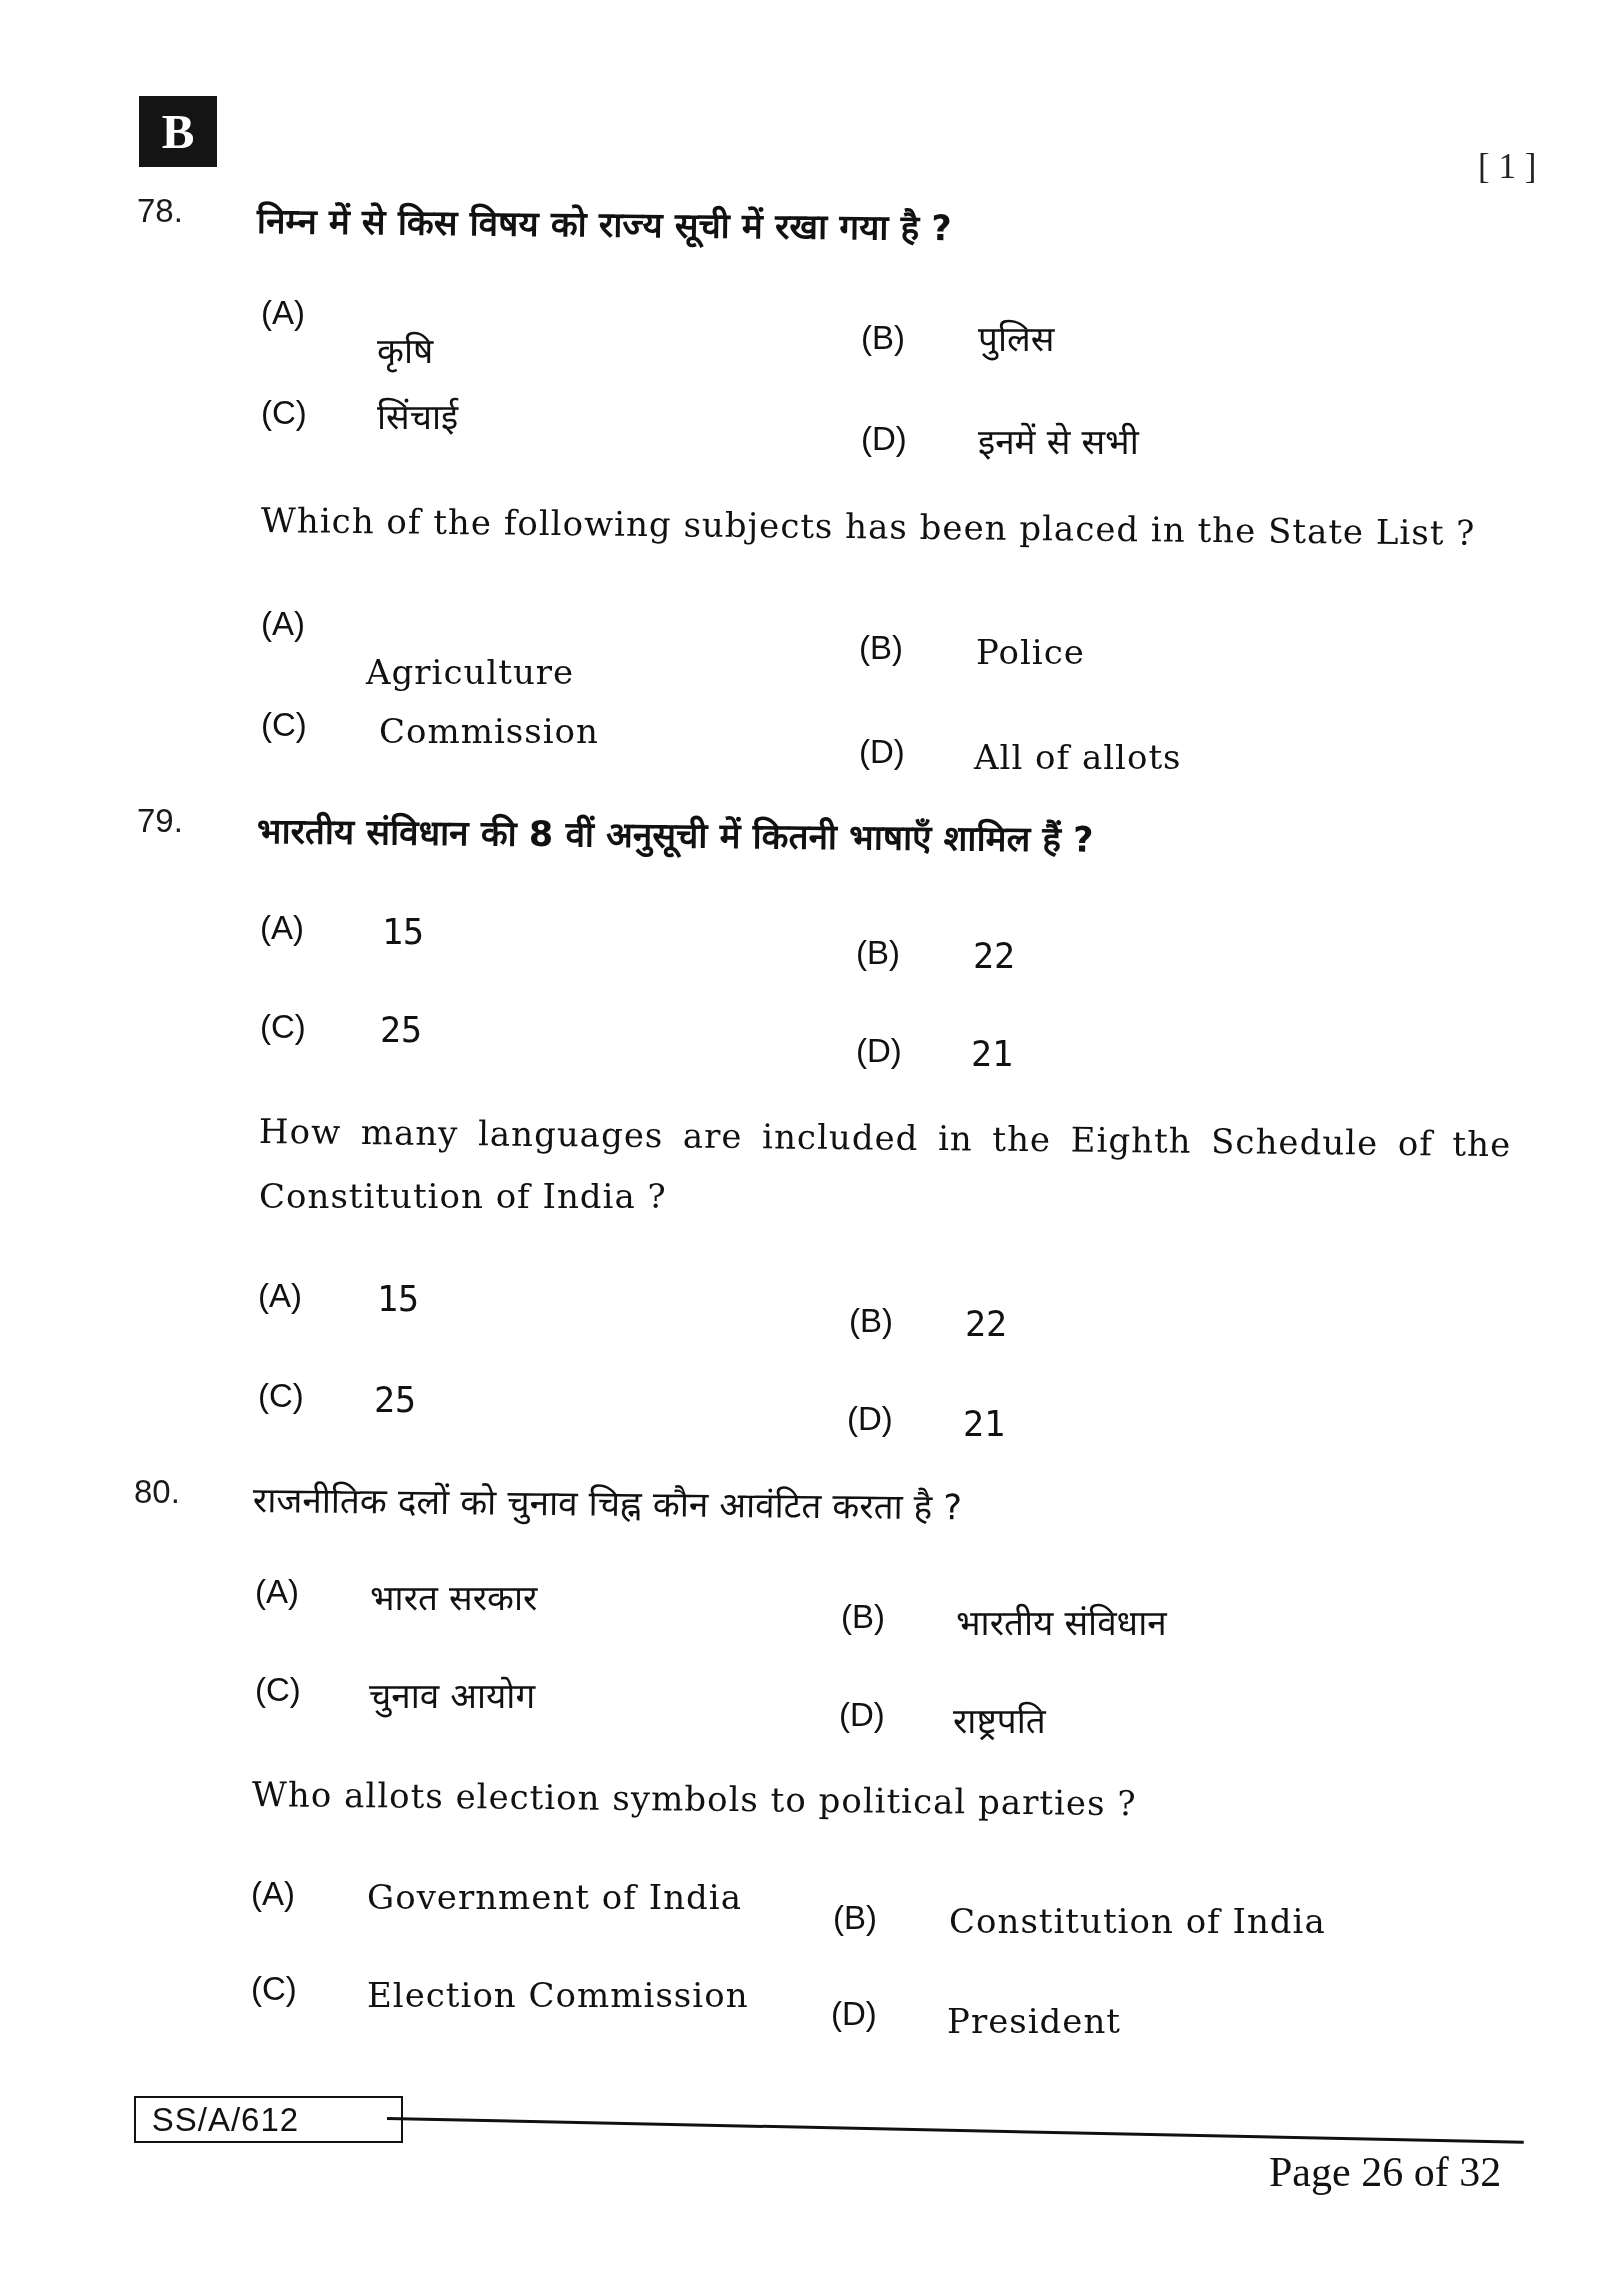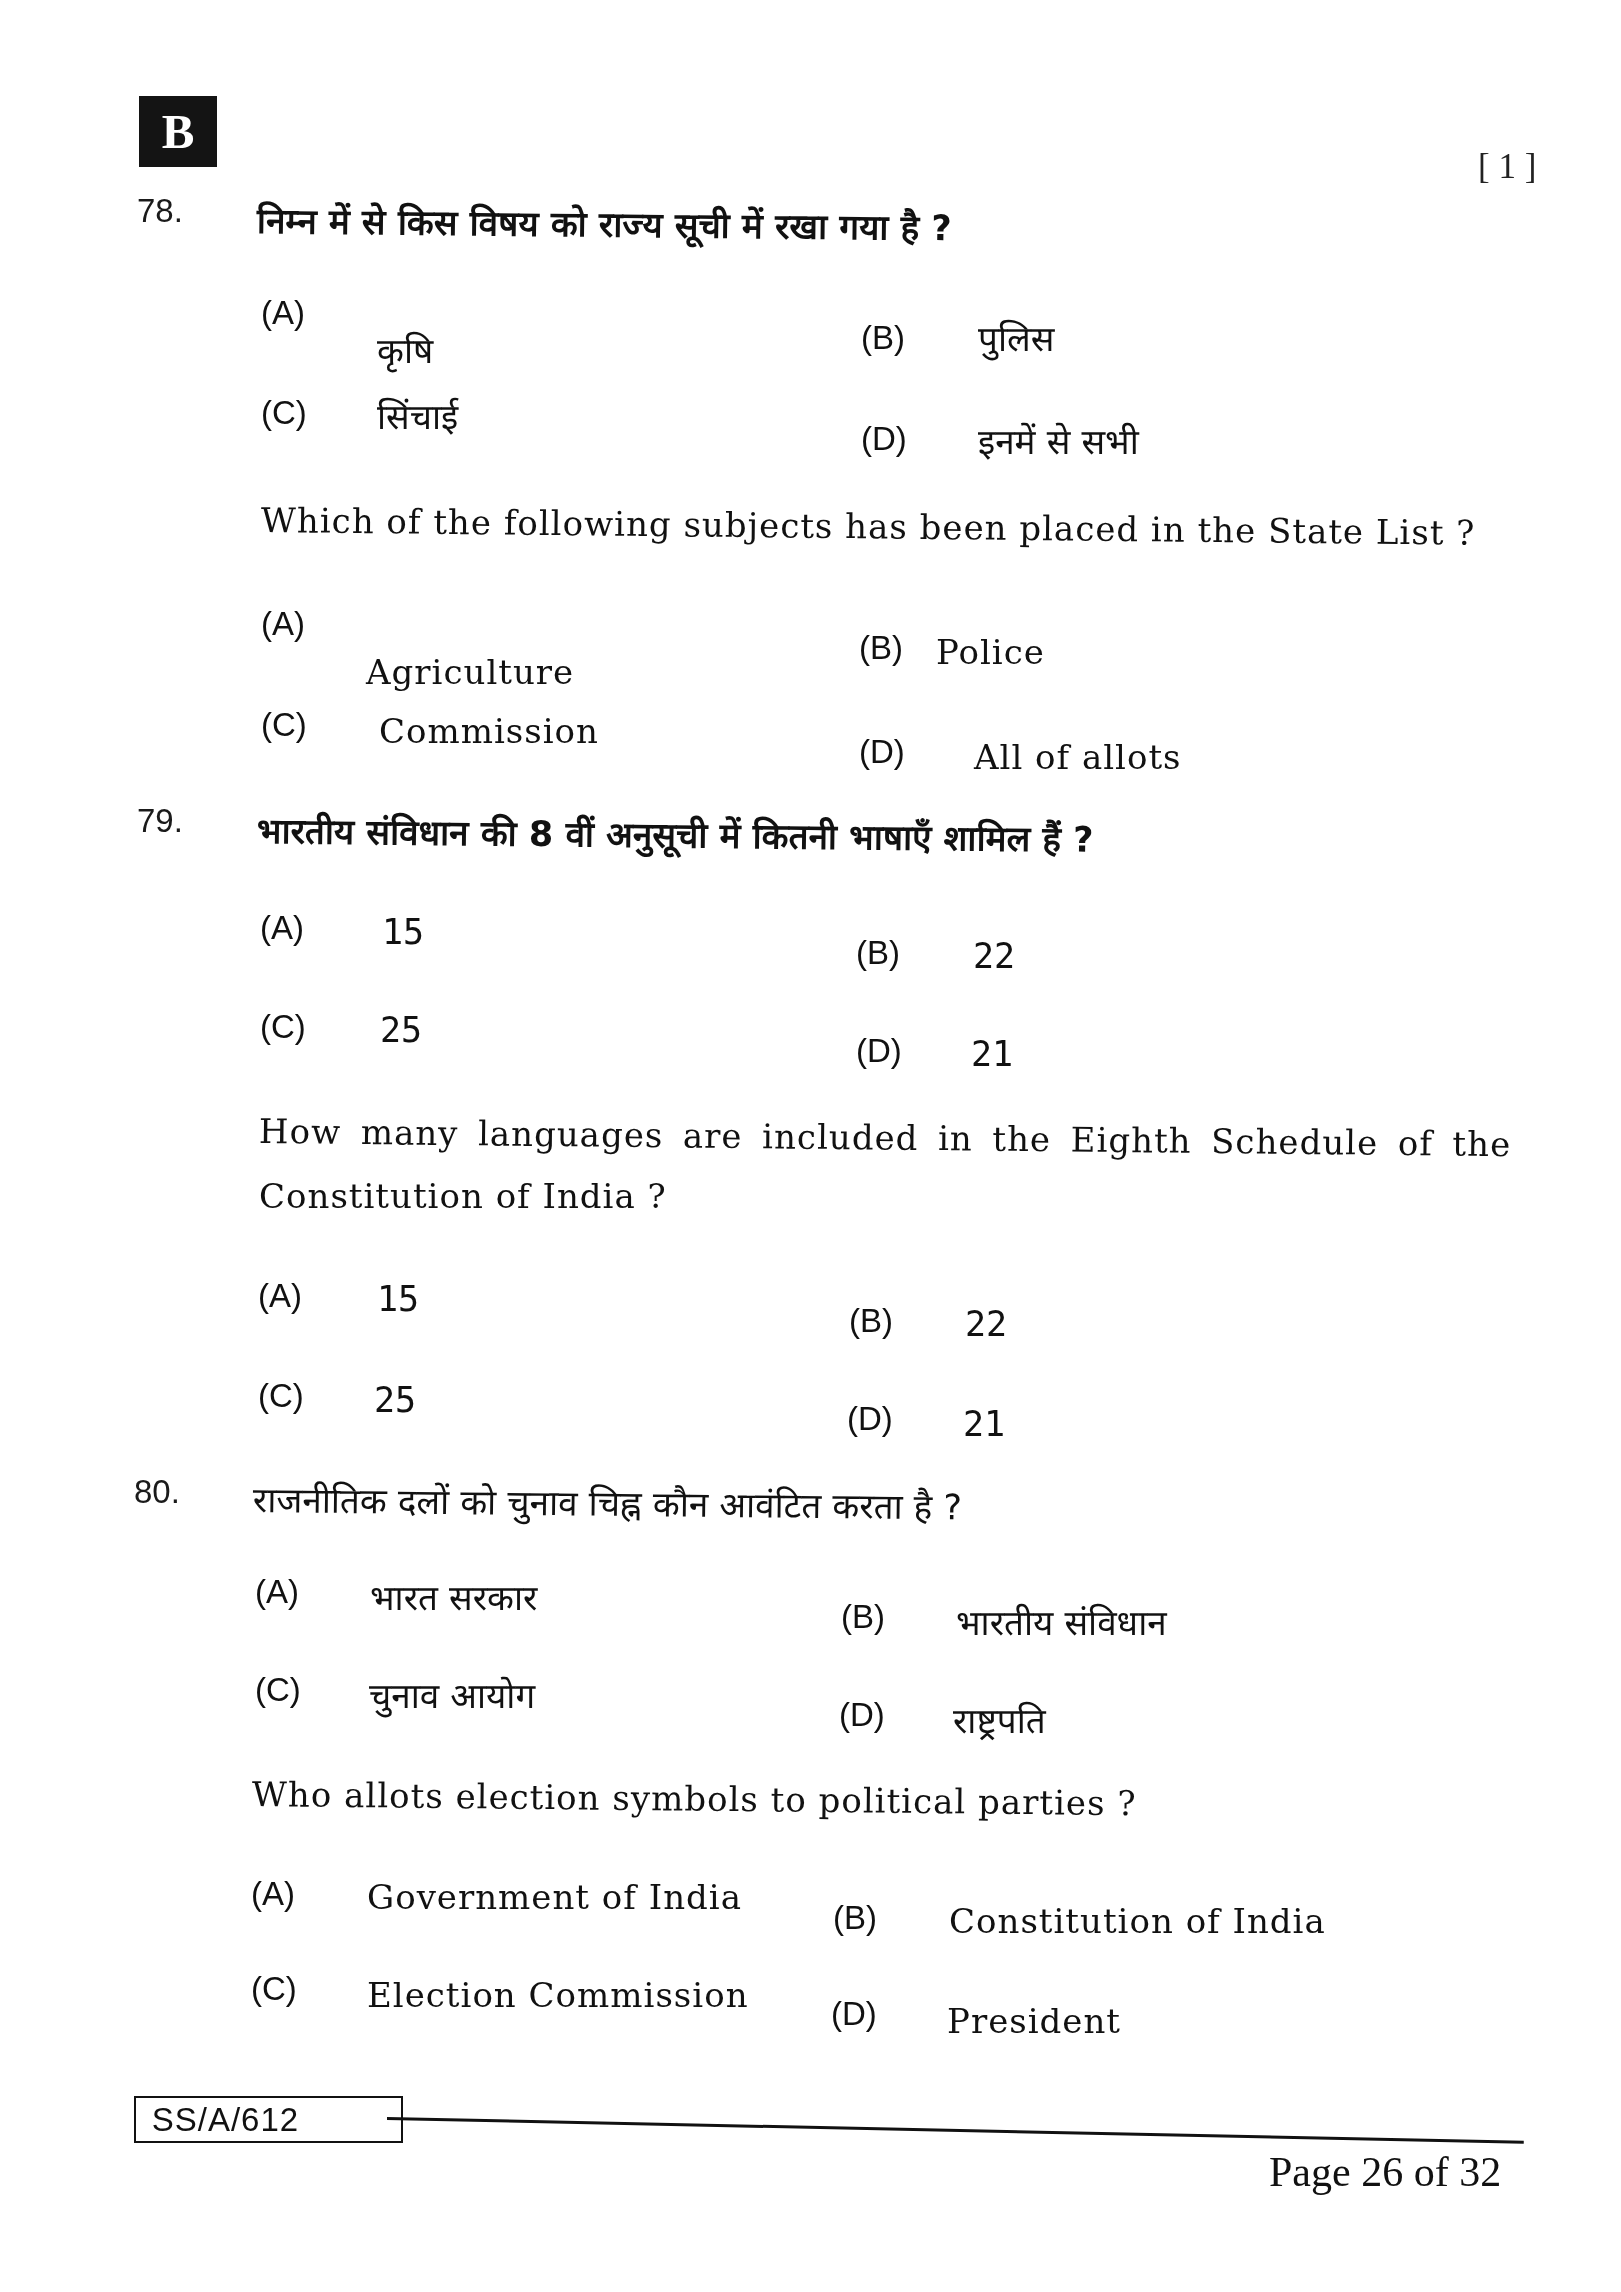--- a/index.html
+++ b/index.html
@@ -43,21 +43,21 @@
   <div class="abs opt-label" style="left:261px; top:394px;">(C)</div>
   <div class="abs opt-text-hi" style="left:377px; top:392px;">सिंचाई</div>
   <div class="abs opt-label" style="left:861px; top:420px;">(D)</div>
   <div class="abs opt-text-hi" style="left:978px; top:417px;">इनमें से सभी</div>
 
   <div class="abs en-q" style="left:261px; top:500px; transform:rotate(0.6deg); transform-origin:left;">Which of the following subjects has been placed in the State List ?</div>
 
   <div class="abs opt-label" style="left:261px; top:605px;">(A)</div>
   <div class="abs opt-text-en" style="left:366px; top:608px;margin-top:44px;">Agriculture</div>
   <div class="abs opt-label" style="left:859px; top:629px;">(B)</div>
-  <div class="abs opt-text-en" style="left:936px; top:632px;">Police</div>
+  <div class="abs opt-text-en" style="left:976px; top:632px;">Police</div>
   <div class="abs opt-label" style="left:261px; top:706px;">(C)</div>
   <div class="abs opt-text-en" style="left:379px; top:711px;">Commission</div>
   <div class="abs opt-label" style="left:859px; top:733px;">(D)</div>
   <div class="abs opt-text-en" style="left:974px; top:737px;">All of allots</div>
 </div>
 
 <div>
   <div class="abs qnum" style="left:137px; top:802px;">79.</div>
   <div class="abs hi-q" style="left:257px; top:806px; transform:rotate(0.6deg); transform-origin:left;">भारतीय संविधान की 8 वीं अनुसूची में कितनी भाषाएँ शामिल हैं ?</div>
 

